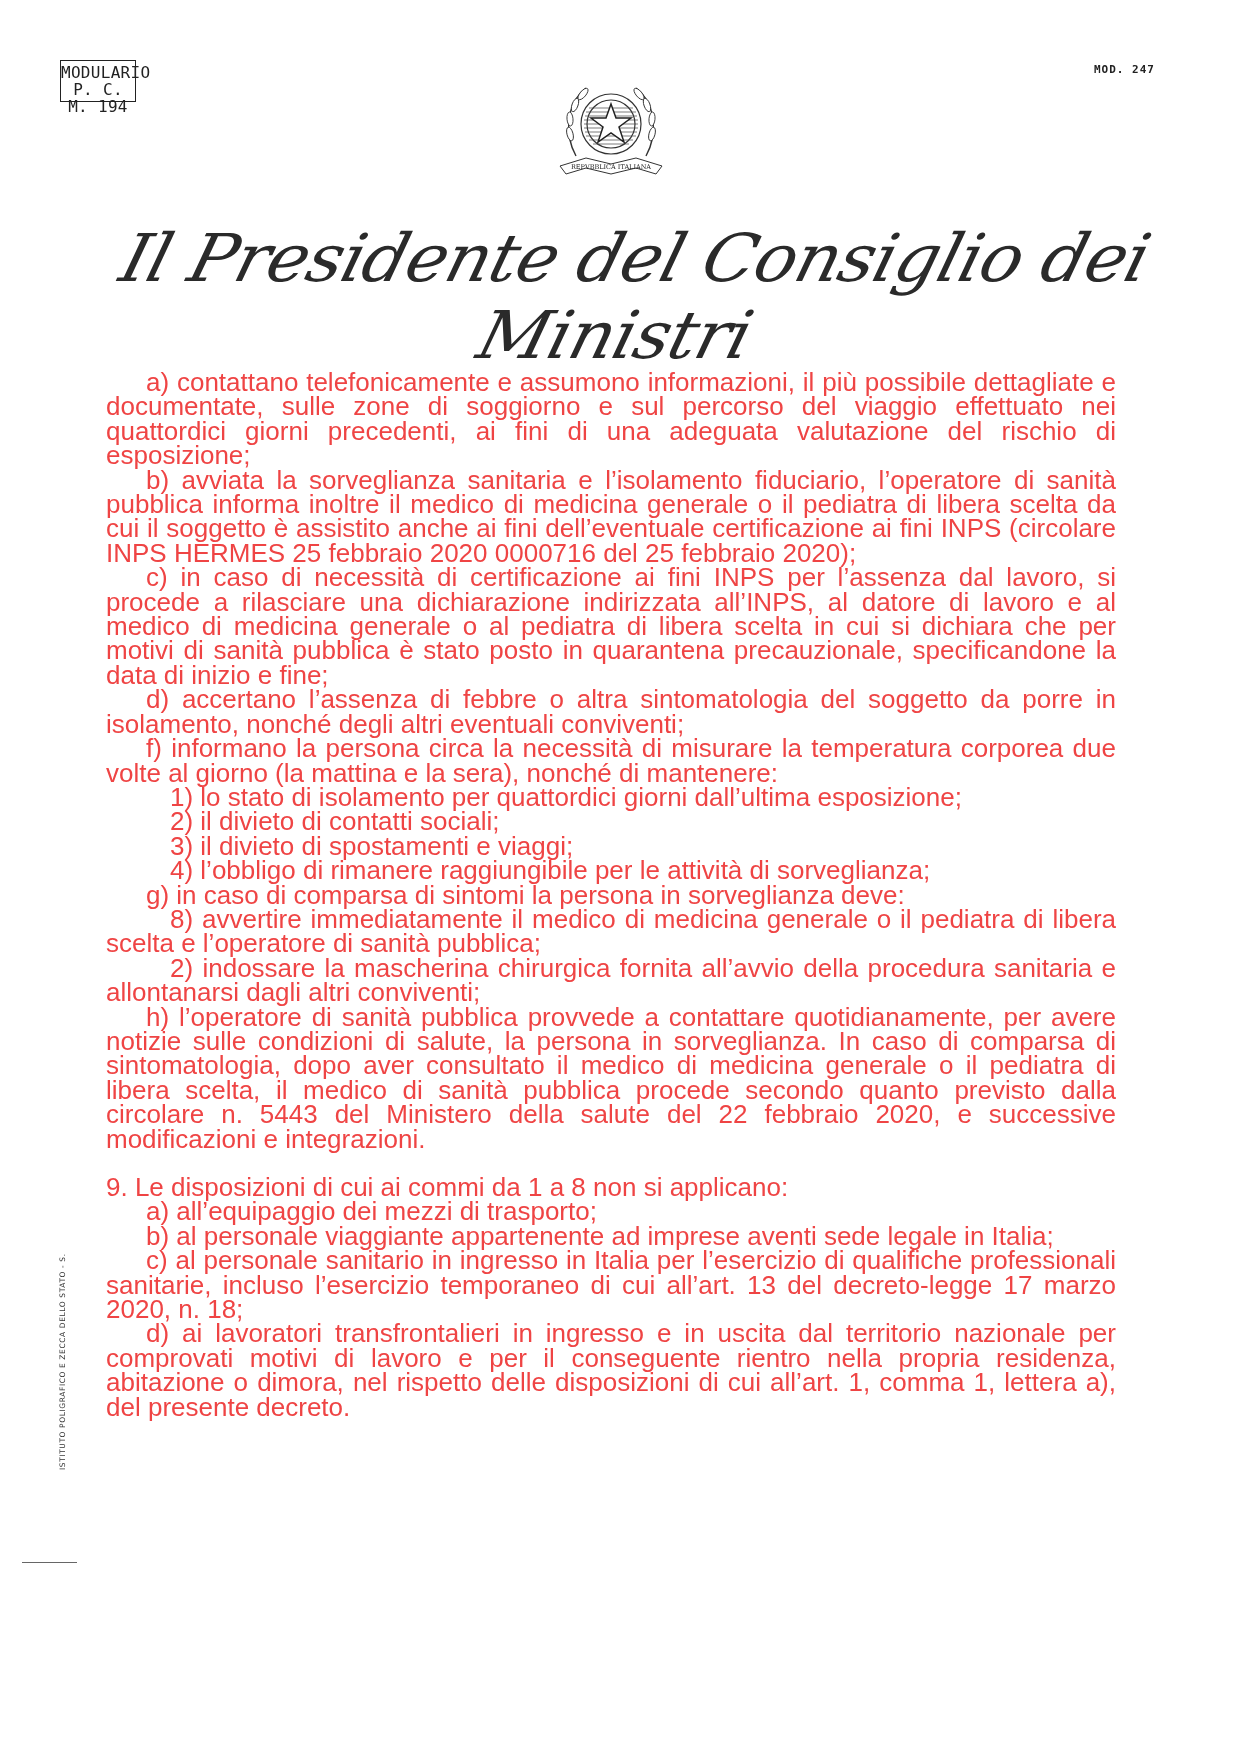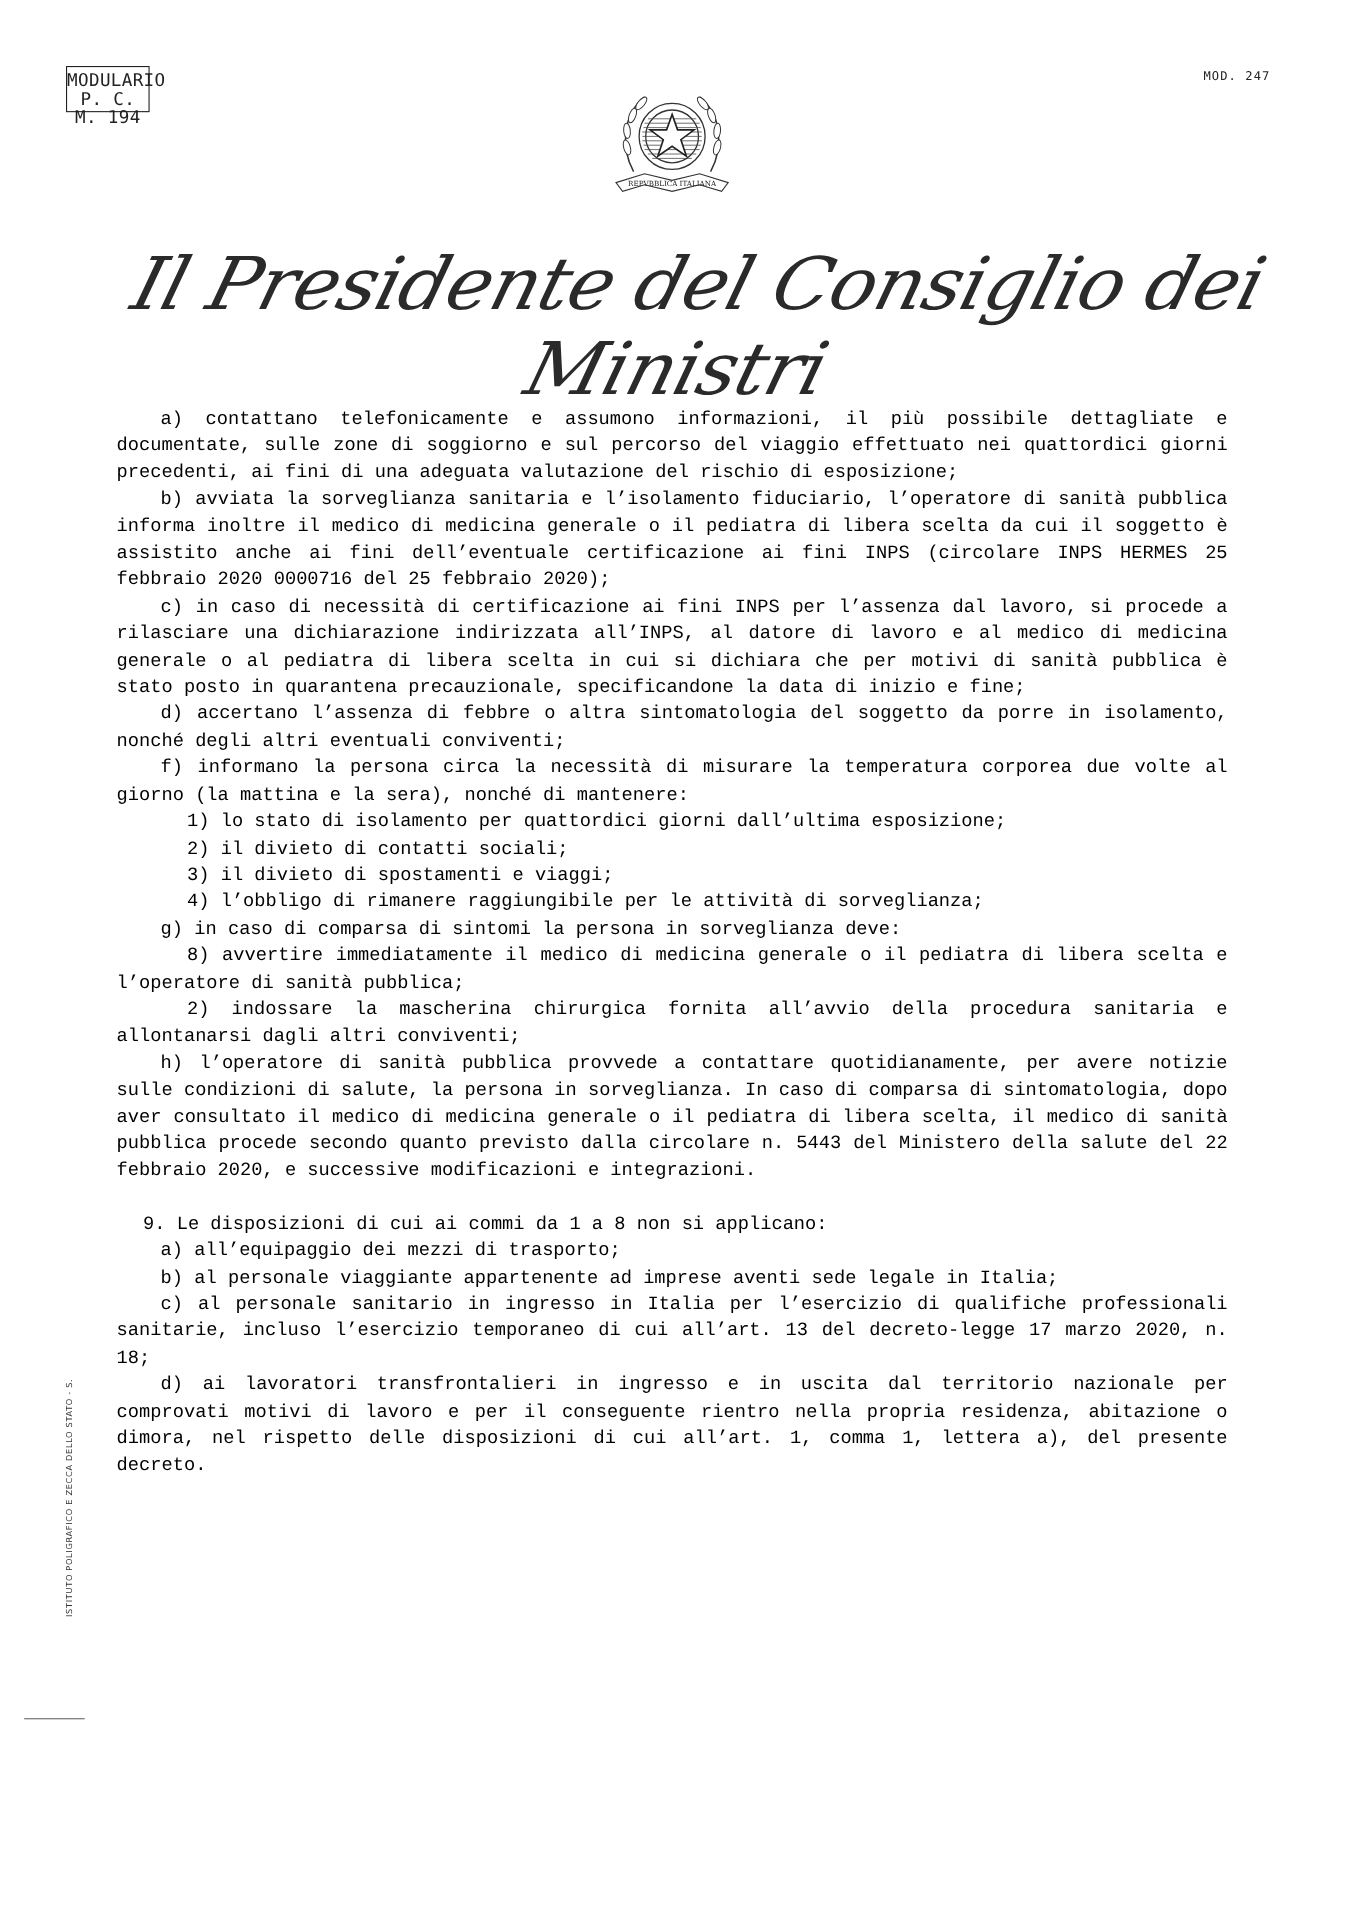--- a/index.html
+++ b/index.html
@@ -5,41 +5,41 @@
   html, body { margin: 0; padding: 0; background: #ffffff; }
   body { width: 1240px; height: 1754px; position: relative; overflow: hidden; color: #1a1a1a; }
   .stamp-box {
     position: absolute; left: 60px; top: 60px; width: 76px; height: 42px;
     border: 1.5px solid #222; box-sizing: border-box;
     font-family: "DejaVu Sans Mono", monospace; font-size: 16px; line-height: 17px;
     text-align: center; padding-top: 3px; letter-spacing: 0.3px; color: #222;
   }
   .mod-code {
     position: absolute; left: 1094px; top: 63px;
-    font-family: "DejaVu Sans Mono", monospace; font-size: 11px; letter-spacing: 1px; color: #222;
+    font-family: "DejaVu Sans Mono", monospace; font-size: 11px; letter-spacing: 1px; color: #222; font-weight: bold;
   }
   .emblem { position: absolute; left: 556px; top: 74px; width: 110px; height: 112px; }
   .letterhead {
     position: absolute; left: 120px; top: 198px; width: 1010px; height: 150px;
   }
   .letterhead-text {
     position: absolute; left: 0; top: 22px; width: 1010px; text-align: center;
     font-family: "DejaVu Serif", serif; font-style: italic; font-size: 66px;
     letter-spacing: -1px; color: #2a2a2a; transform: scaleX(1.05) skewX(-14deg);
     transform-origin: center;
     font-weight: 100;
   }
   .body-text {
     position: absolute; left: 106px; top: 370px; width: 1010px;
-    font-family: Liberation Mono, monospace; font-size: 17px; line-height: 24.4px;
-    text-align: justify; color: #000000;
+    font-family: Liberation Sans, sans-serif; font-size: 26px; line-height: 24.4px;
+    text-align: justify; color: #ef4444;
   }
   .p { margin: 0; text-indent: 40px; }
   .p.sub { text-indent: 64px; }
-  .p.gap { margin-top: 24px; text-indent: 0; margin-left: 24px; }
+  .p.gap { margin-top: 24px; text-indent: 0; }
   .side-imprint {
     position: absolute; left: 58px; top: 1470px; transform: rotate(-90deg); transform-origin: left top;
     font-family: "DejaVu Sans", sans-serif; font-size: 7.5px; letter-spacing: 0.6px; color: #333;
     white-space: nowrap;
   }
   .margin-line { position: absolute; left: 22px; top: 1562px; width: 55px; height: 1px; background: #666; }
 </style>
 </head>
 <body>
 

